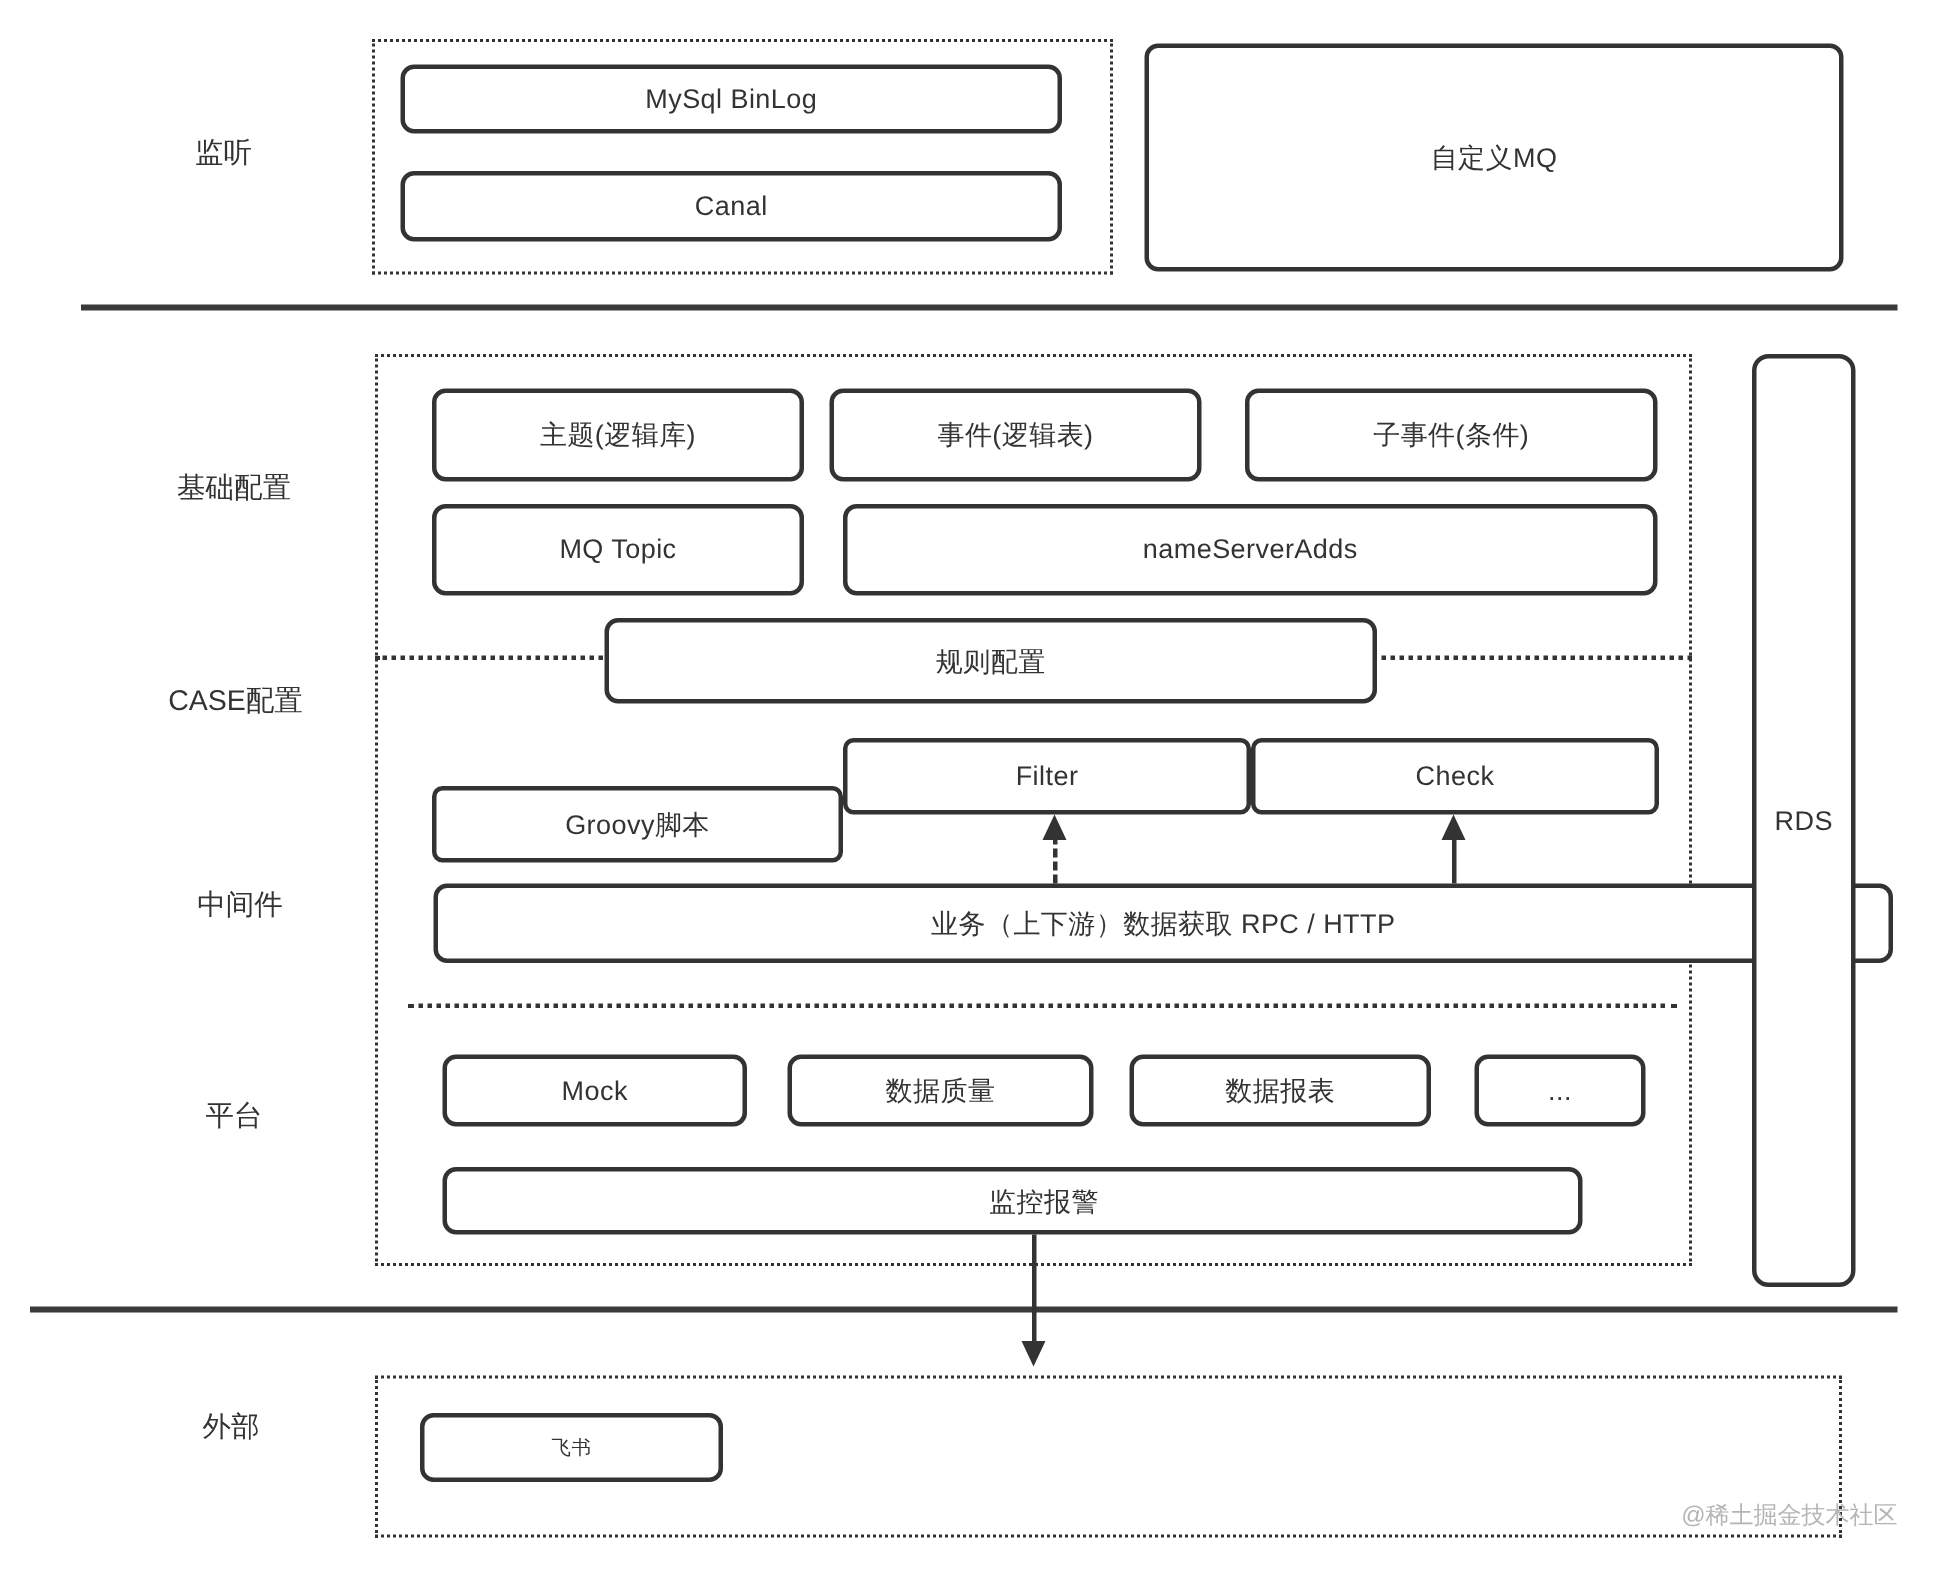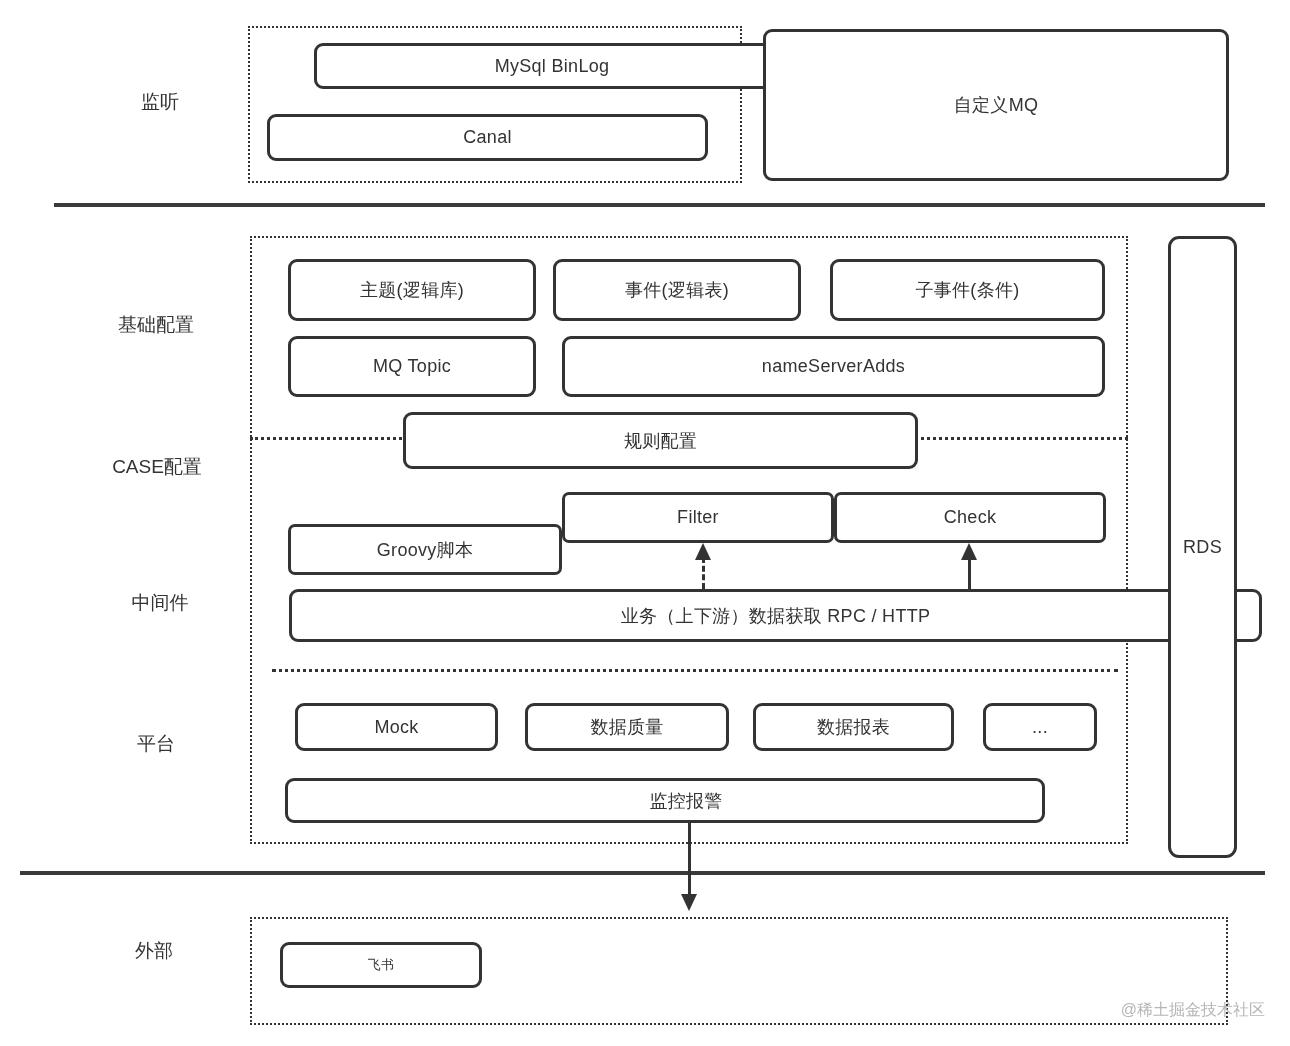--- a/index.html
+++ b/index.html
@@ -84,29 +84,29 @@
     font-size:16px;
     color:var(--watermark);
     white-space:nowrap;
   }
 </style>
 </head>
 <body>
 
 <div id="canvas">
 
-  <div class="section-label" style="left:160px;top:102px;font-family:Liberation Mono, monospace;">监听</div>
+  <div class="section-label" style="left:149px;top:102px;font-family:Liberation Mono, monospace;">监听</div>
   <div class="section-label" style="left:156px;top:325px;">基础配置</div>
   <div class="section-label" style="left:157px;top:467px;">CASE配置</div>
   <div class="section-label" style="left:160px;top:603px;">中间件</div>
   <div class="section-label" style="left:156px;top:744px;">平台</div>
   <div class="section-label" style="left:154px;top:951px;">外部</div>
 
   <div class="dotted-box" style="left:248px;top:26px;width:494px;height:157px;"></div>
-  <div class="node" style="left:267px;top:43px;width:476px;height:46px;margin-left:47px;">MySql BinLog</div>
+  <div class="node" style="left:267px;top:43px;width:441px;height:46px;">MySql BinLog</div>
   <div class="node" style="left:267px;top:114px;width:441px;height:47px;">Canal</div>
   <div class="node" style="left:763px;top:29px;width:466px;height:152px;">自定义MQ</div>
 
   <div class="separator" style="left:54px;top:203px;width:1211px;"></div>
 
   <div class="dotted-box" style="left:250px;top:236px;width:878px;height:608px;"></div>
 
   <div class="node" style="left:288px;top:259px;width:248px;height:62px;text-align:center;">主题(逻辑库)</div>
   <div class="node" style="left:553px;top:259px;width:248px;height:62px;">事件(逻辑表)</div>
   <div class="node" style="left:830px;top:259px;width:275px;height:62px;">子事件(条件)</div>
@@ -128,21 +128,21 @@
 
   <div class="node" style="left:289px;top:589px;width:973px;height:53px;">业务（上下游）数据获取 RPC / HTTP</div>
 
   <div class="dotted-h" style="left:272px;top:669px;width:846px;"></div>
 
   <div class="node" style="left:295px;top:703px;width:203px;height:48px;">Mock</div>
   <div class="node" style="left:525px;top:703px;width:204px;height:48px;">数据质量</div>
   <div class="node" style="left:753px;top:703px;width:201px;height:48px;">数据报表</div>
   <div class="node" style="left:983px;top:703px;width:114px;height:48px;">...</div>
 
-  <div class="node" style="left:285px;top:778px;width:760px;height:45px;padding-left:42px;">监控报警</div>
+  <div class="node" style="left:295px;top:778px;width:760px;height:45px;padding-left:42px;">监控报警</div>
 
   <div class="node" style="left:1168px;top:236px;width:69px;height:622px;border-radius:11px;">RDS</div>
 
   <div class="separator" style="left:20px;top:871px;width:1245px;"></div>
 
   <div class="shaft-solid" style="left:688px;top:823px;height:75px;"></div>
   <div class="head-down" style="left:681px;top:894px;"></div>
 
   <div class="dotted-box" style="left:250px;top:917px;width:978px;height:108px;"></div>
   <div class="node" style="left:280px;top:942px;width:202px;height:46px;font-size:13px;">飞书</div>

